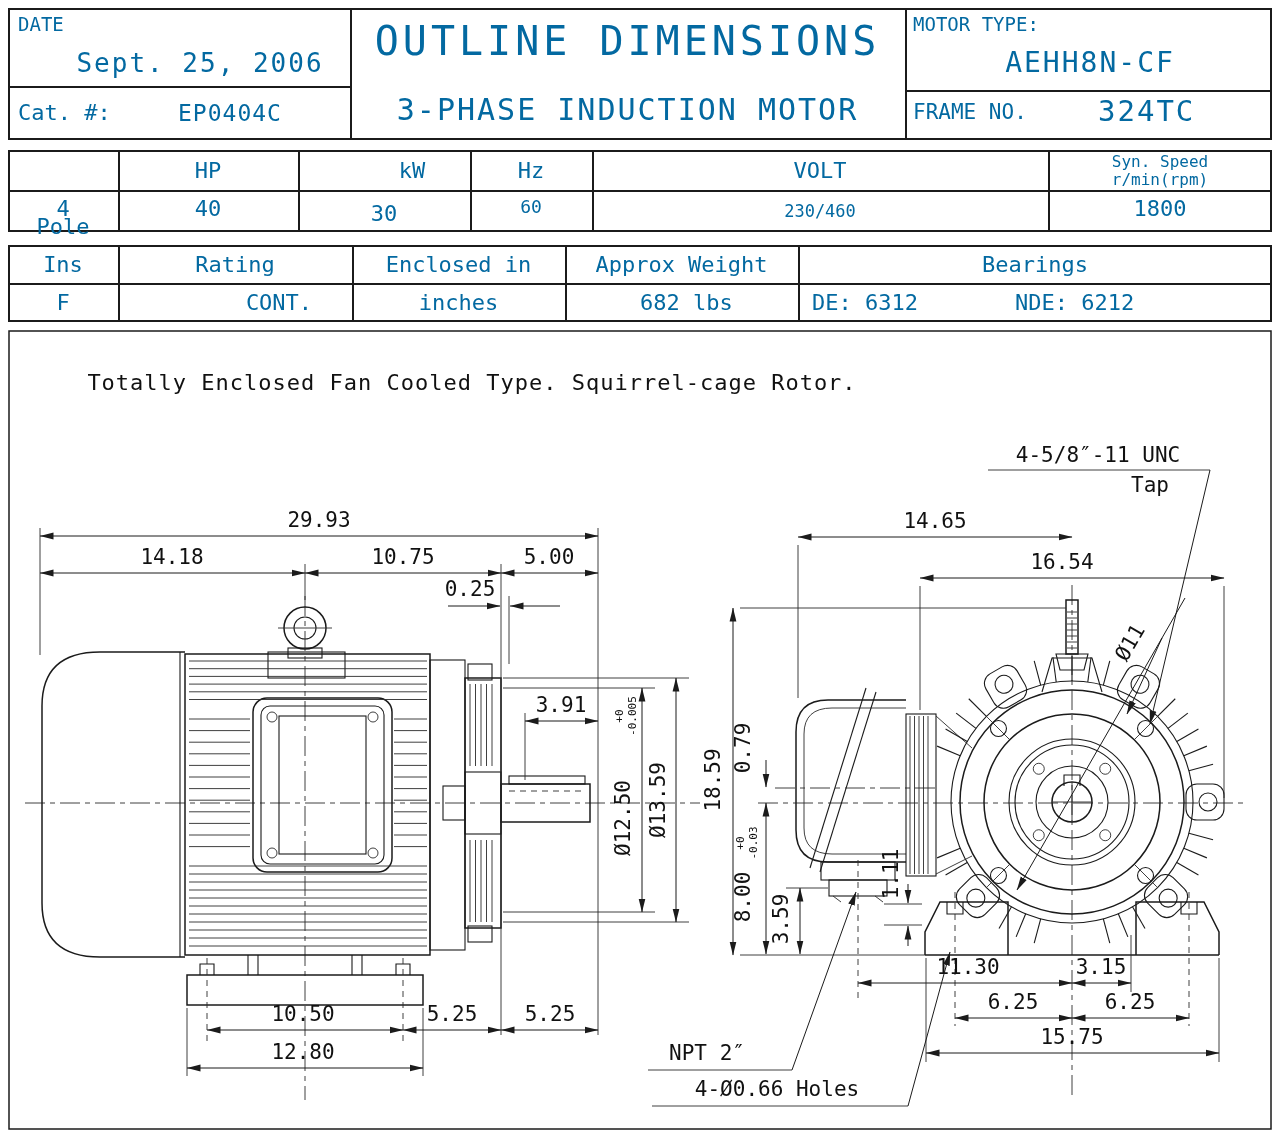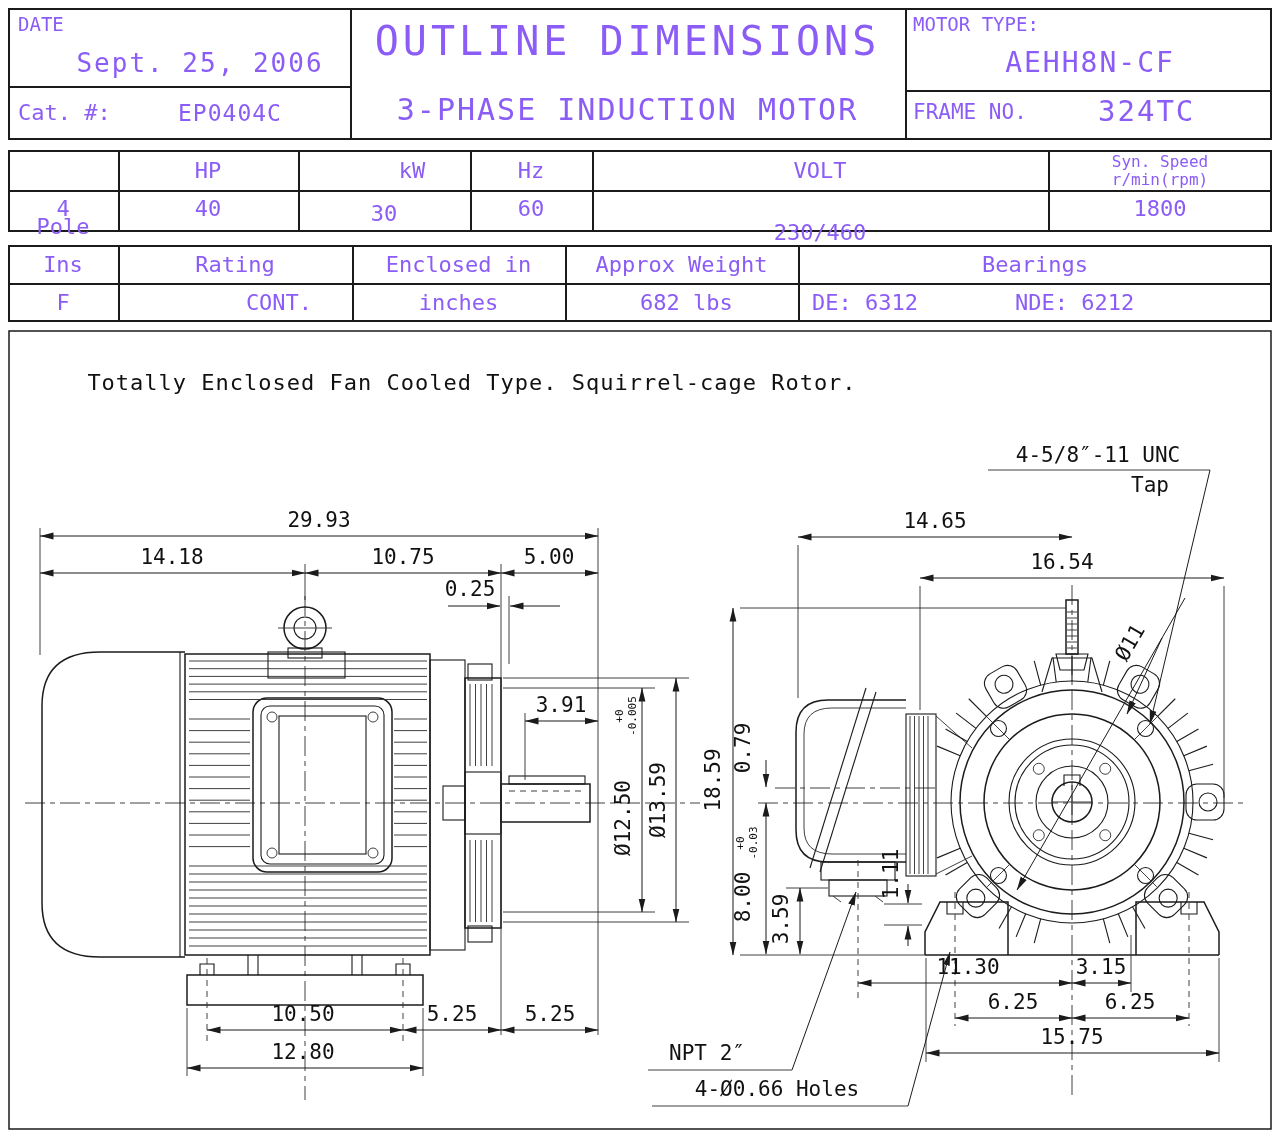--- a/index.html
+++ b/index.html
@@ -1,17 +1,17 @@
 <!DOCTYPE html>
 <html><head>
 <meta charset="utf-8">
 <style>
   html,body{margin:0;padding:0;background:#fff;}
   #page{position:relative;width:1280px;height:1137px;background:#fff;
-        font-family:"DejaVu Sans Mono",monospace;color:#8b5cf6;overflow:hidden;}
+        font-family:"DejaVu Sans Mono",monospace;color:#0369a1;overflow:hidden;}
   .abs{position:absolute;}
   .box{position:absolute;border:2px solid #1b1b1b;box-sizing:border-box;}
   .vl{position:absolute;width:2px;background:#1b1b1b;}
   .hl{position:absolute;height:2px;background:#1b1b1b;}
   .ctr{text-align:center;}
   svg{position:absolute;left:0;top:0;}
   .ol{stroke:#1b1b1b;stroke-width:1.5;fill:none;}
   .o2{stroke:#1b1b1b;stroke-width:1.1;fill:none;}
   .th{stroke:#2a2a2a;stroke-width:0.9;fill:none;}
   .cl{stroke:#2a2a2a;stroke-width:0.9;fill:none;stroke-dasharray:20 5 5 5;}
@@ -57,22 +57,22 @@
   <div class="abs ctr" style="left:118px;top:158px;width:180px;font-size:22px;">HP</div>
   <div class="abs ctr" style="left:298px;top:158px;width:172px;font-size:22px;margin-left:28px;">kW</div>
   <div class="abs ctr" style="left:470px;top:158px;width:122px;font-size:22px;">Hz</div>
   <div class="abs ctr" style="left:592px;top:158px;width:456px;font-size:22px;">VOLT</div>
   <div class="abs ctr" style="left:1048px;top:152px;width:224px;font-size:16px;">Syn. Speed</div>
   <div class="abs ctr" style="left:1048px;top:170px;width:224px;font-size:16px;">r/min(rpm)</div>
 
   <div class="abs ctr" style="left:8px;top:196px;width:110px;font-size:22px;">4</div>
   <div class="abs ctr" style="left:118px;top:196px;width:180px;font-size:22px;">40</div>
   <div class="abs ctr" style="left:298px;top:201px;width:172px;font-size:22px;">30</div>
-  <div class="abs ctr" style="left:470px;top:196px;width:122px;font-size:22px;">60</div>
-  <div class="abs ctr" style="left:592px;top:201px;width:456px;font-size:22px;margin-top:19px;">230/460</div>
+  <div class="abs ctr" style="left:470px;top:196px;width:122px;font-size:18px;">60</div>
+  <div class="abs ctr" style="left:592px;top:201px;width:456px;font-size:17px;">230/460</div>
   <div class="abs ctr" style="left:1048px;top:196px;width:224px;font-size:22px;">1800</div>
 
   <div class="box" style="left:8px;top:245px;width:1264px;height:77px;"></div>
   <div class="hl" style="left:8px;top:283px;width:1264px;"></div>
   <div class="vl" style="left:118px;top:245px;height:77px;"></div>
   <div class="vl" style="left:352px;top:245px;height:77px;"></div>
   <div class="vl" style="left:565px;top:245px;height:77px;"></div>
   <div class="vl" style="left:798px;top:245px;height:77px;"></div>
 
   <div class="abs ctr" style="left:8px;top:252px;width:110px;font-size:22px;">Ins</div>

